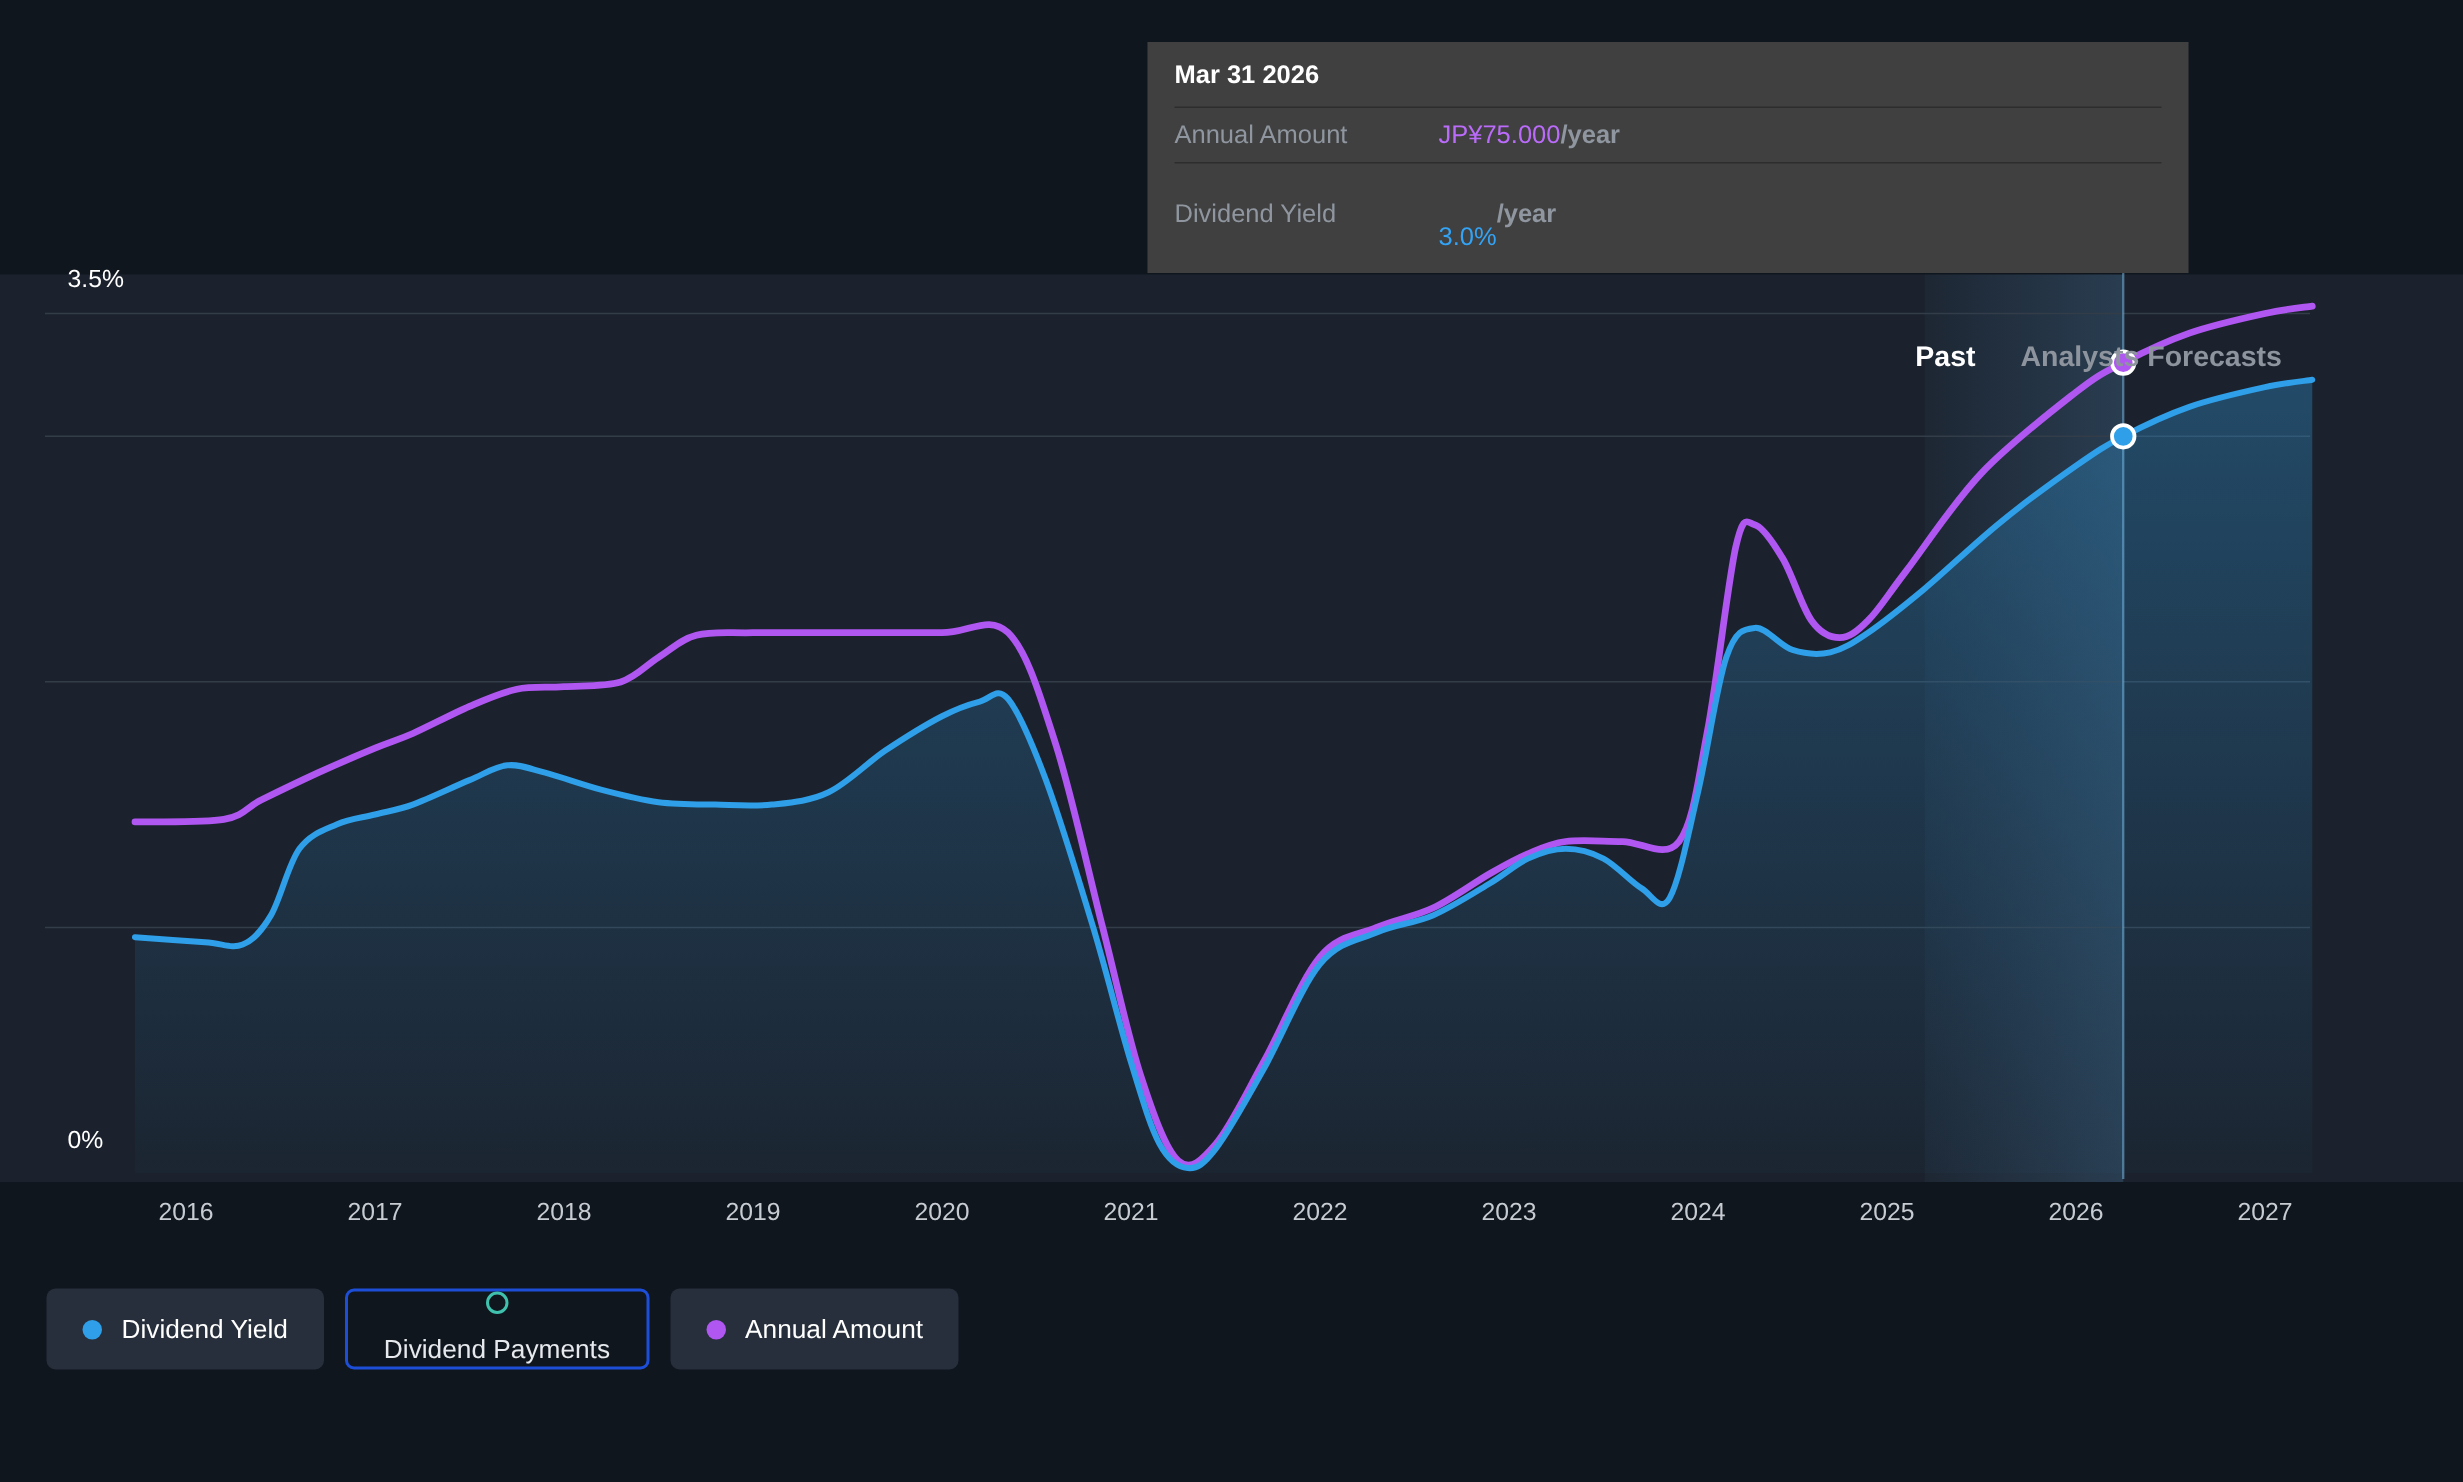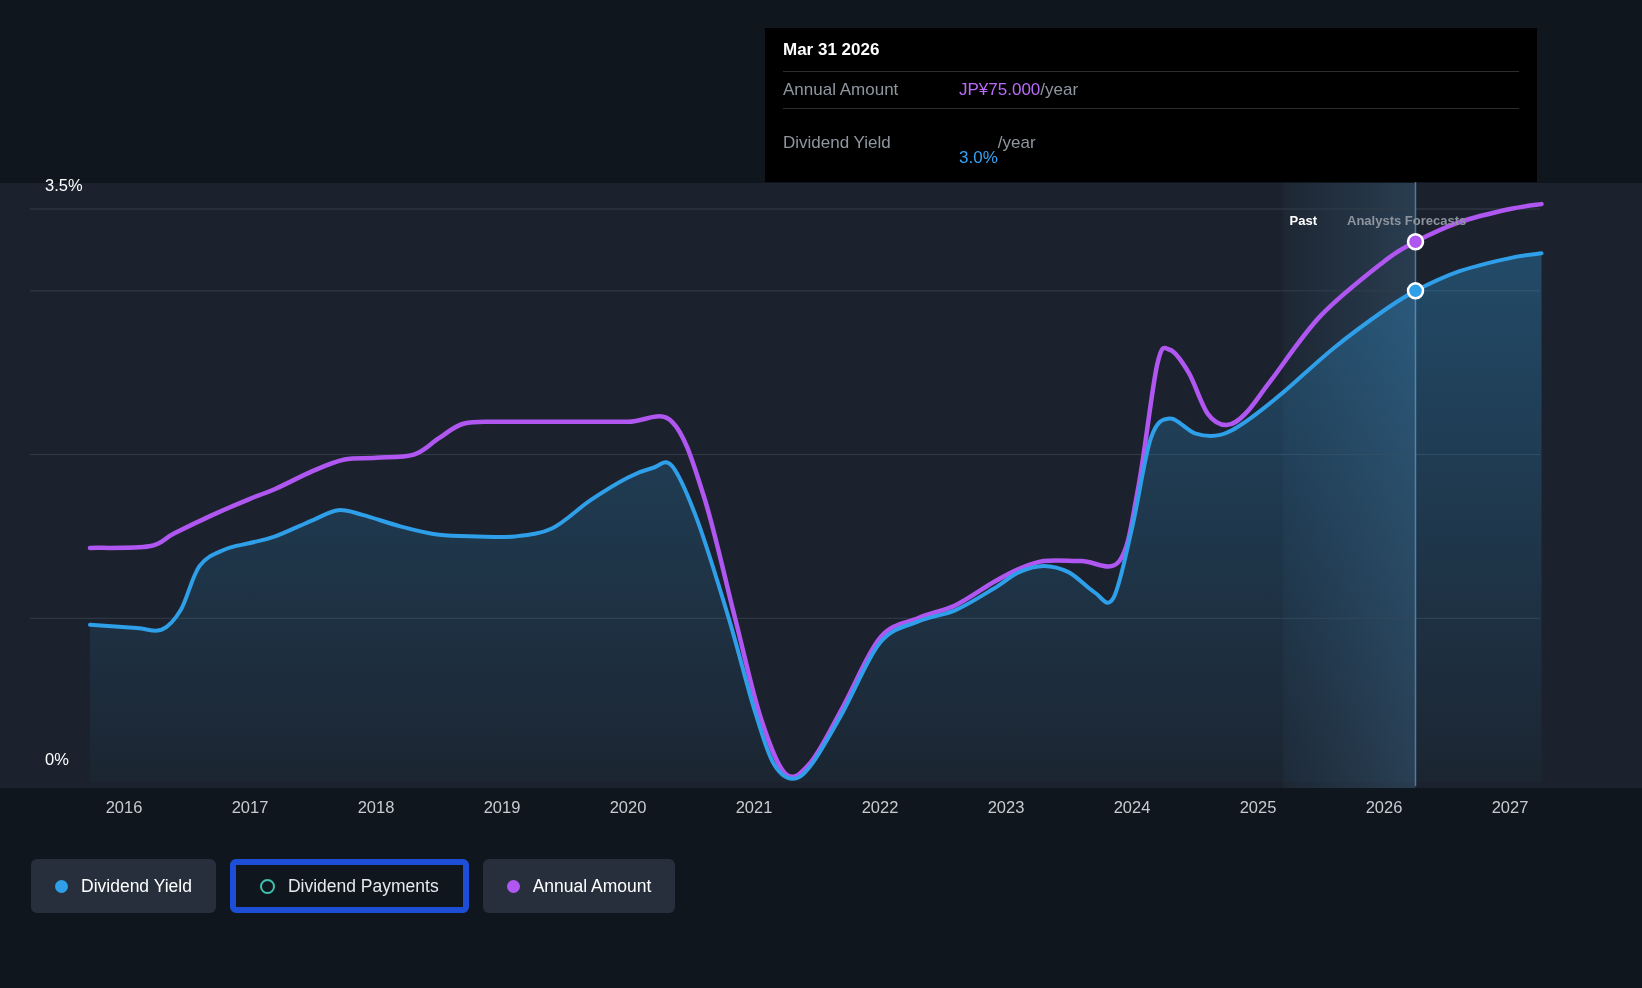--- a/index.html
+++ b/index.html
@@ -5,41 +5,41 @@
   html,body{margin:0;padding:0;}
   body{
     width:1642px;height:988px;position:relative;overflow:hidden;
     background:#10161e;
     font-family:"Liberation Sans",sans-serif;
     -webkit-font-smoothing:antialiased;
   }
   .stage{position:absolute;inset:0;}
   .plot-bg{position:absolute;left:0;top:183px;width:1642px;height:605px;background:#1b222d;}
   svg.chart{position:absolute;left:0;top:0;}
-  .annot{position:absolute;top:211px;font-size:13px;line-height:20px;}
+  .annot{position:absolute;top:229px;font-size:19px;line-height:20px;}
   .annot.past{left:1247px;width:70px;text-align:right;color:#ffffff;font-weight:700;}
   .annot.forecast{left:1347px;color:#8d949e;font-weight:700;}
   .tooltip{
-    position:absolute;left:765px;top:28px;width:772px;box-sizing:border-box;
-    background:#000000;padding:12px 18px 6px 18px;
+    position:absolute;left:765px;top:28px;width:694px;box-sizing:border-box;
+    background:#404040;padding:12px 18px 6px 18px;
   }
   .tt-title{color:#ffffff;font-size:17px;font-weight:700;padding-bottom:11px;border-bottom:1px solid #2d2d2d;}
   .tt-row{display:flex;align-items:center;padding:8px 0;font-size:17px;border-bottom:1px solid #2d2d2d;}
   .tt-row:last-child{border-bottom:none;}
   .tt-label{width:176px;color:#8f969f;flex:0 0 auto;}
   .tt-value{font-weight:400;}
-  .tt-suffix{color:#8f969f;font-weight:400;}
+  .tt-suffix{color:#8f969f;font-weight:700;}
   .legend{position:absolute;left:31px;top:859px;display:flex;gap:14px;}
   .legend-btn{
     height:54px;display:flex;align-items:center;gap:13px;padding:0 24px;
     border-radius:6px;font-size:17.5px;color:#ffffff;cursor:pointer;box-sizing:border-box;
     background:transparent;white-space:nowrap;
   }
   .legend-btn.active{background:#272f3c;}
-  .legend-btn.inactive{border:6px solid #1d4ed8;color:#e6e9ed;}
+  .legend-btn.inactive{border:2px solid #1d4ed8;color:#e6e9ed;flex-direction:column;}
   .dot{width:13px;height:13px;border-radius:50%;flex:0 0 auto;}
   .dot.outline{width:11px;height:11px;background:transparent;border:2px solid;}
 </style>
 </head>
 <body>
 
 <div class="stage">
 
   <div class="plot-bg"></div>
 

